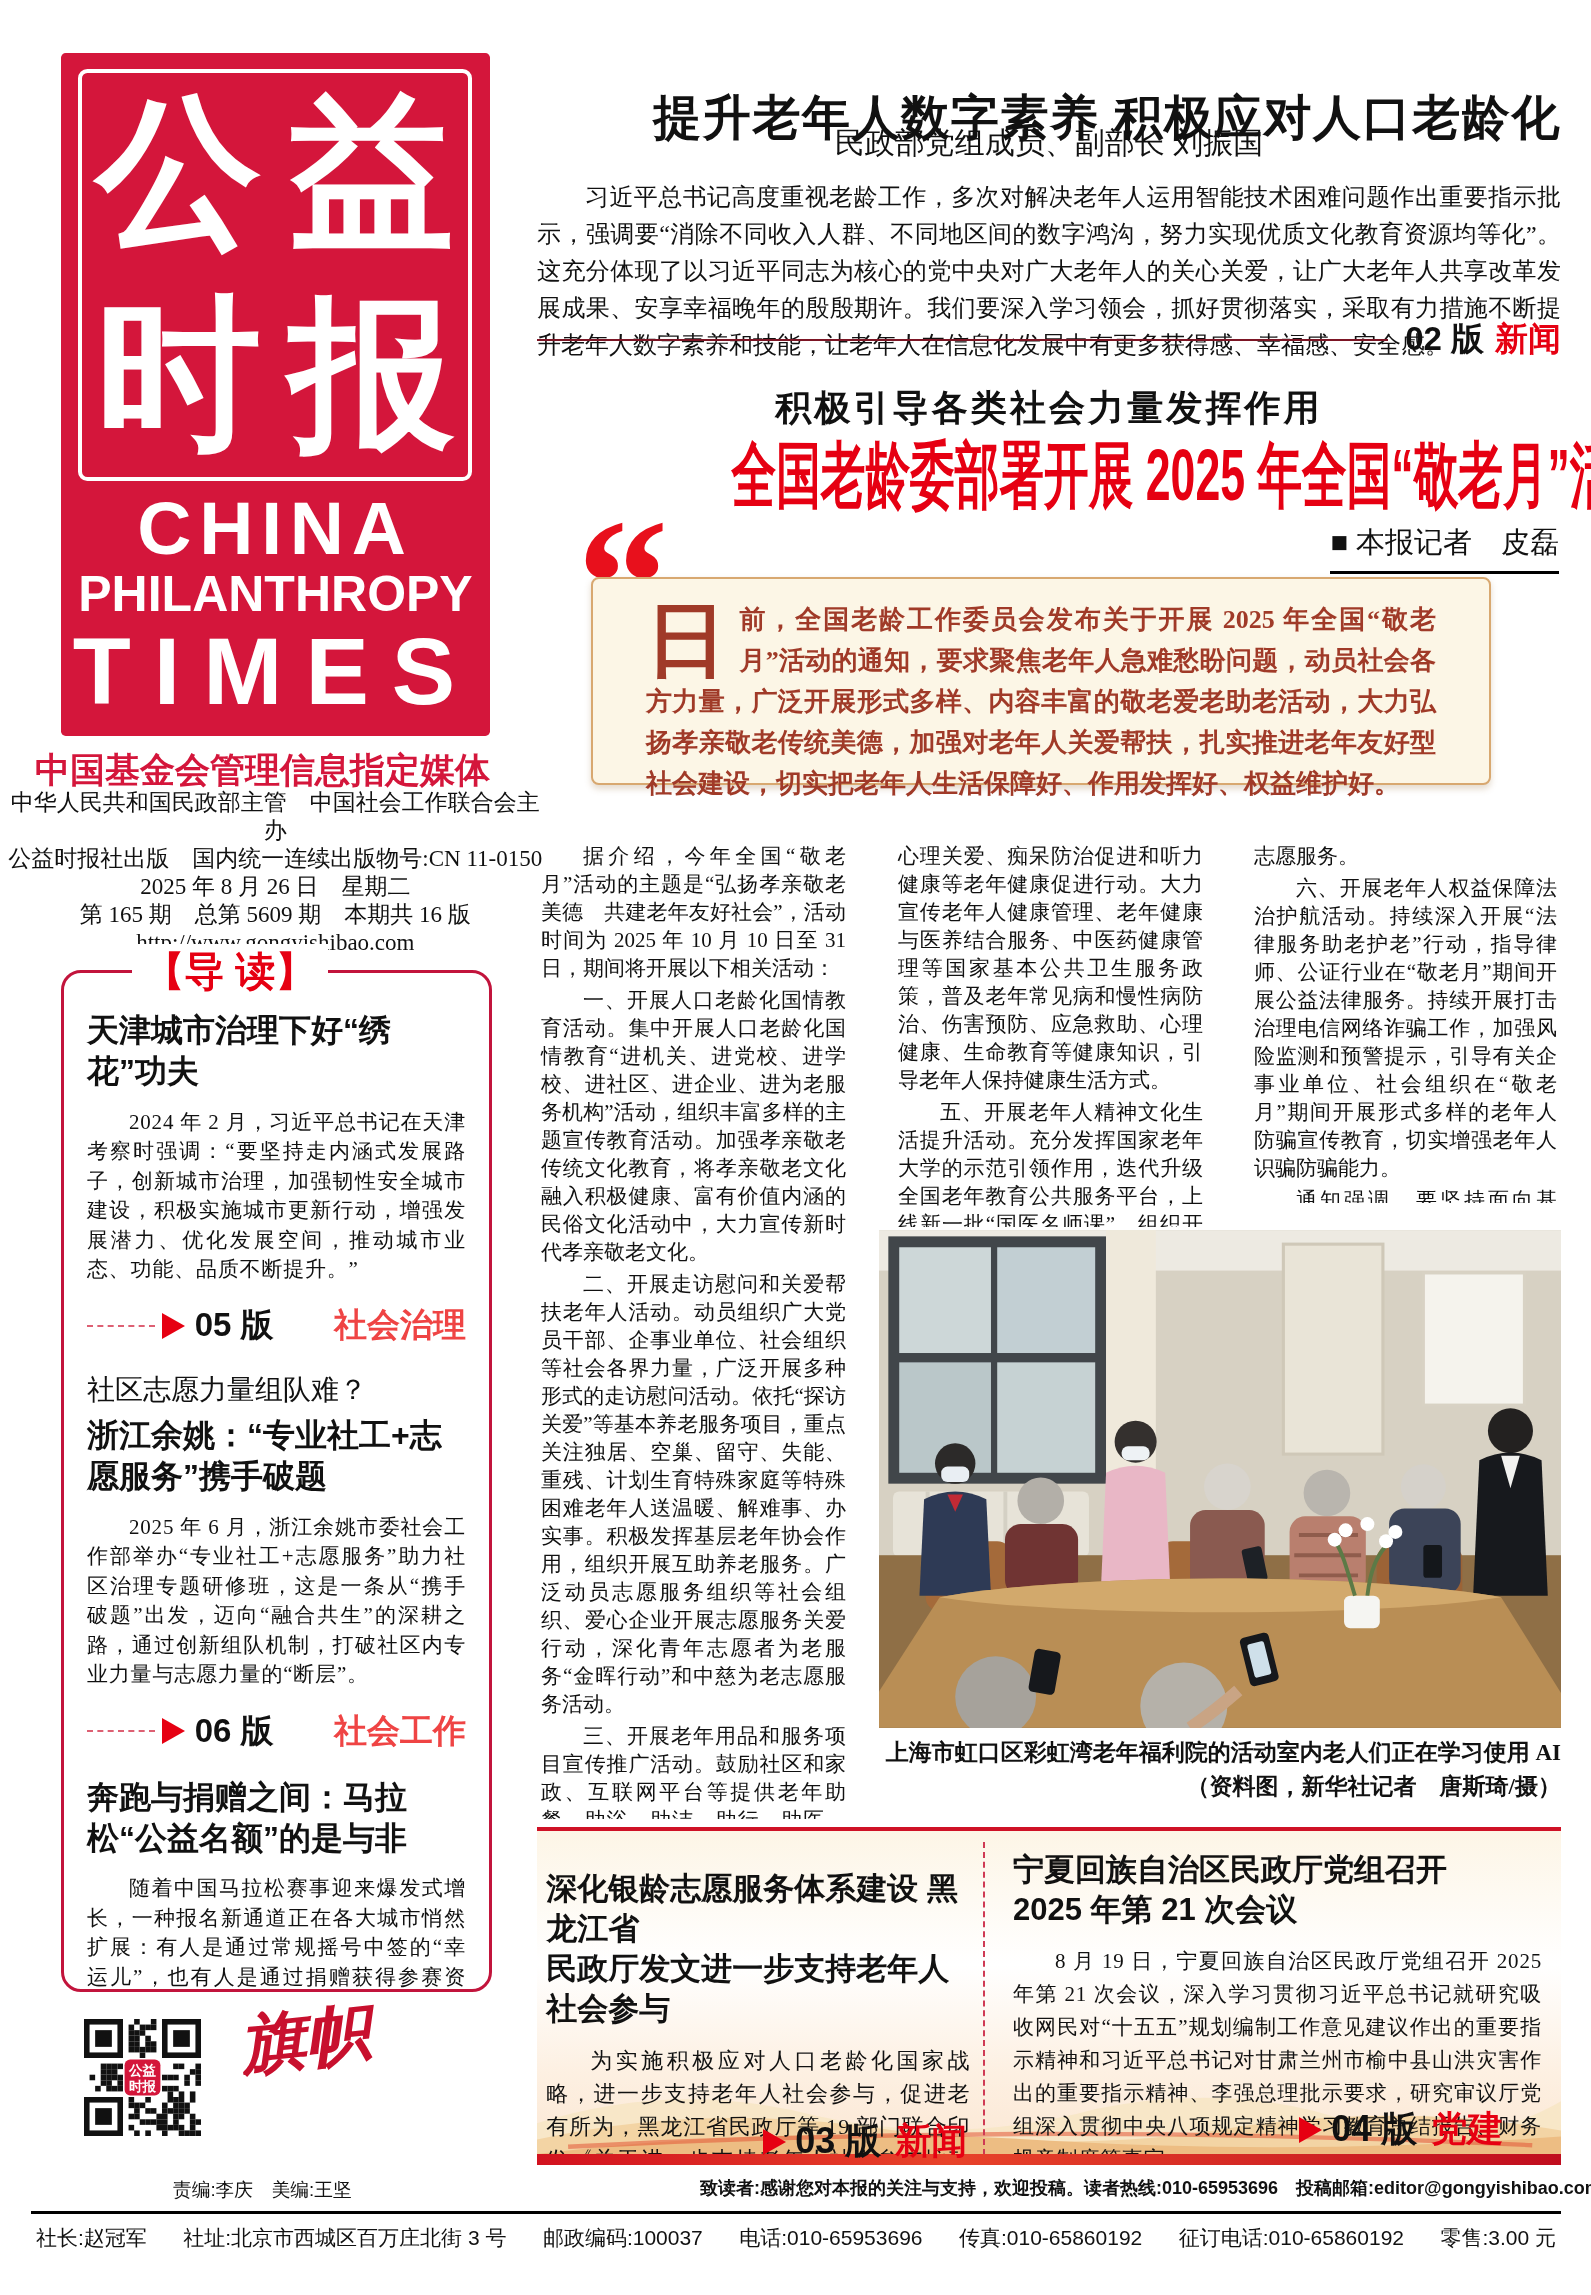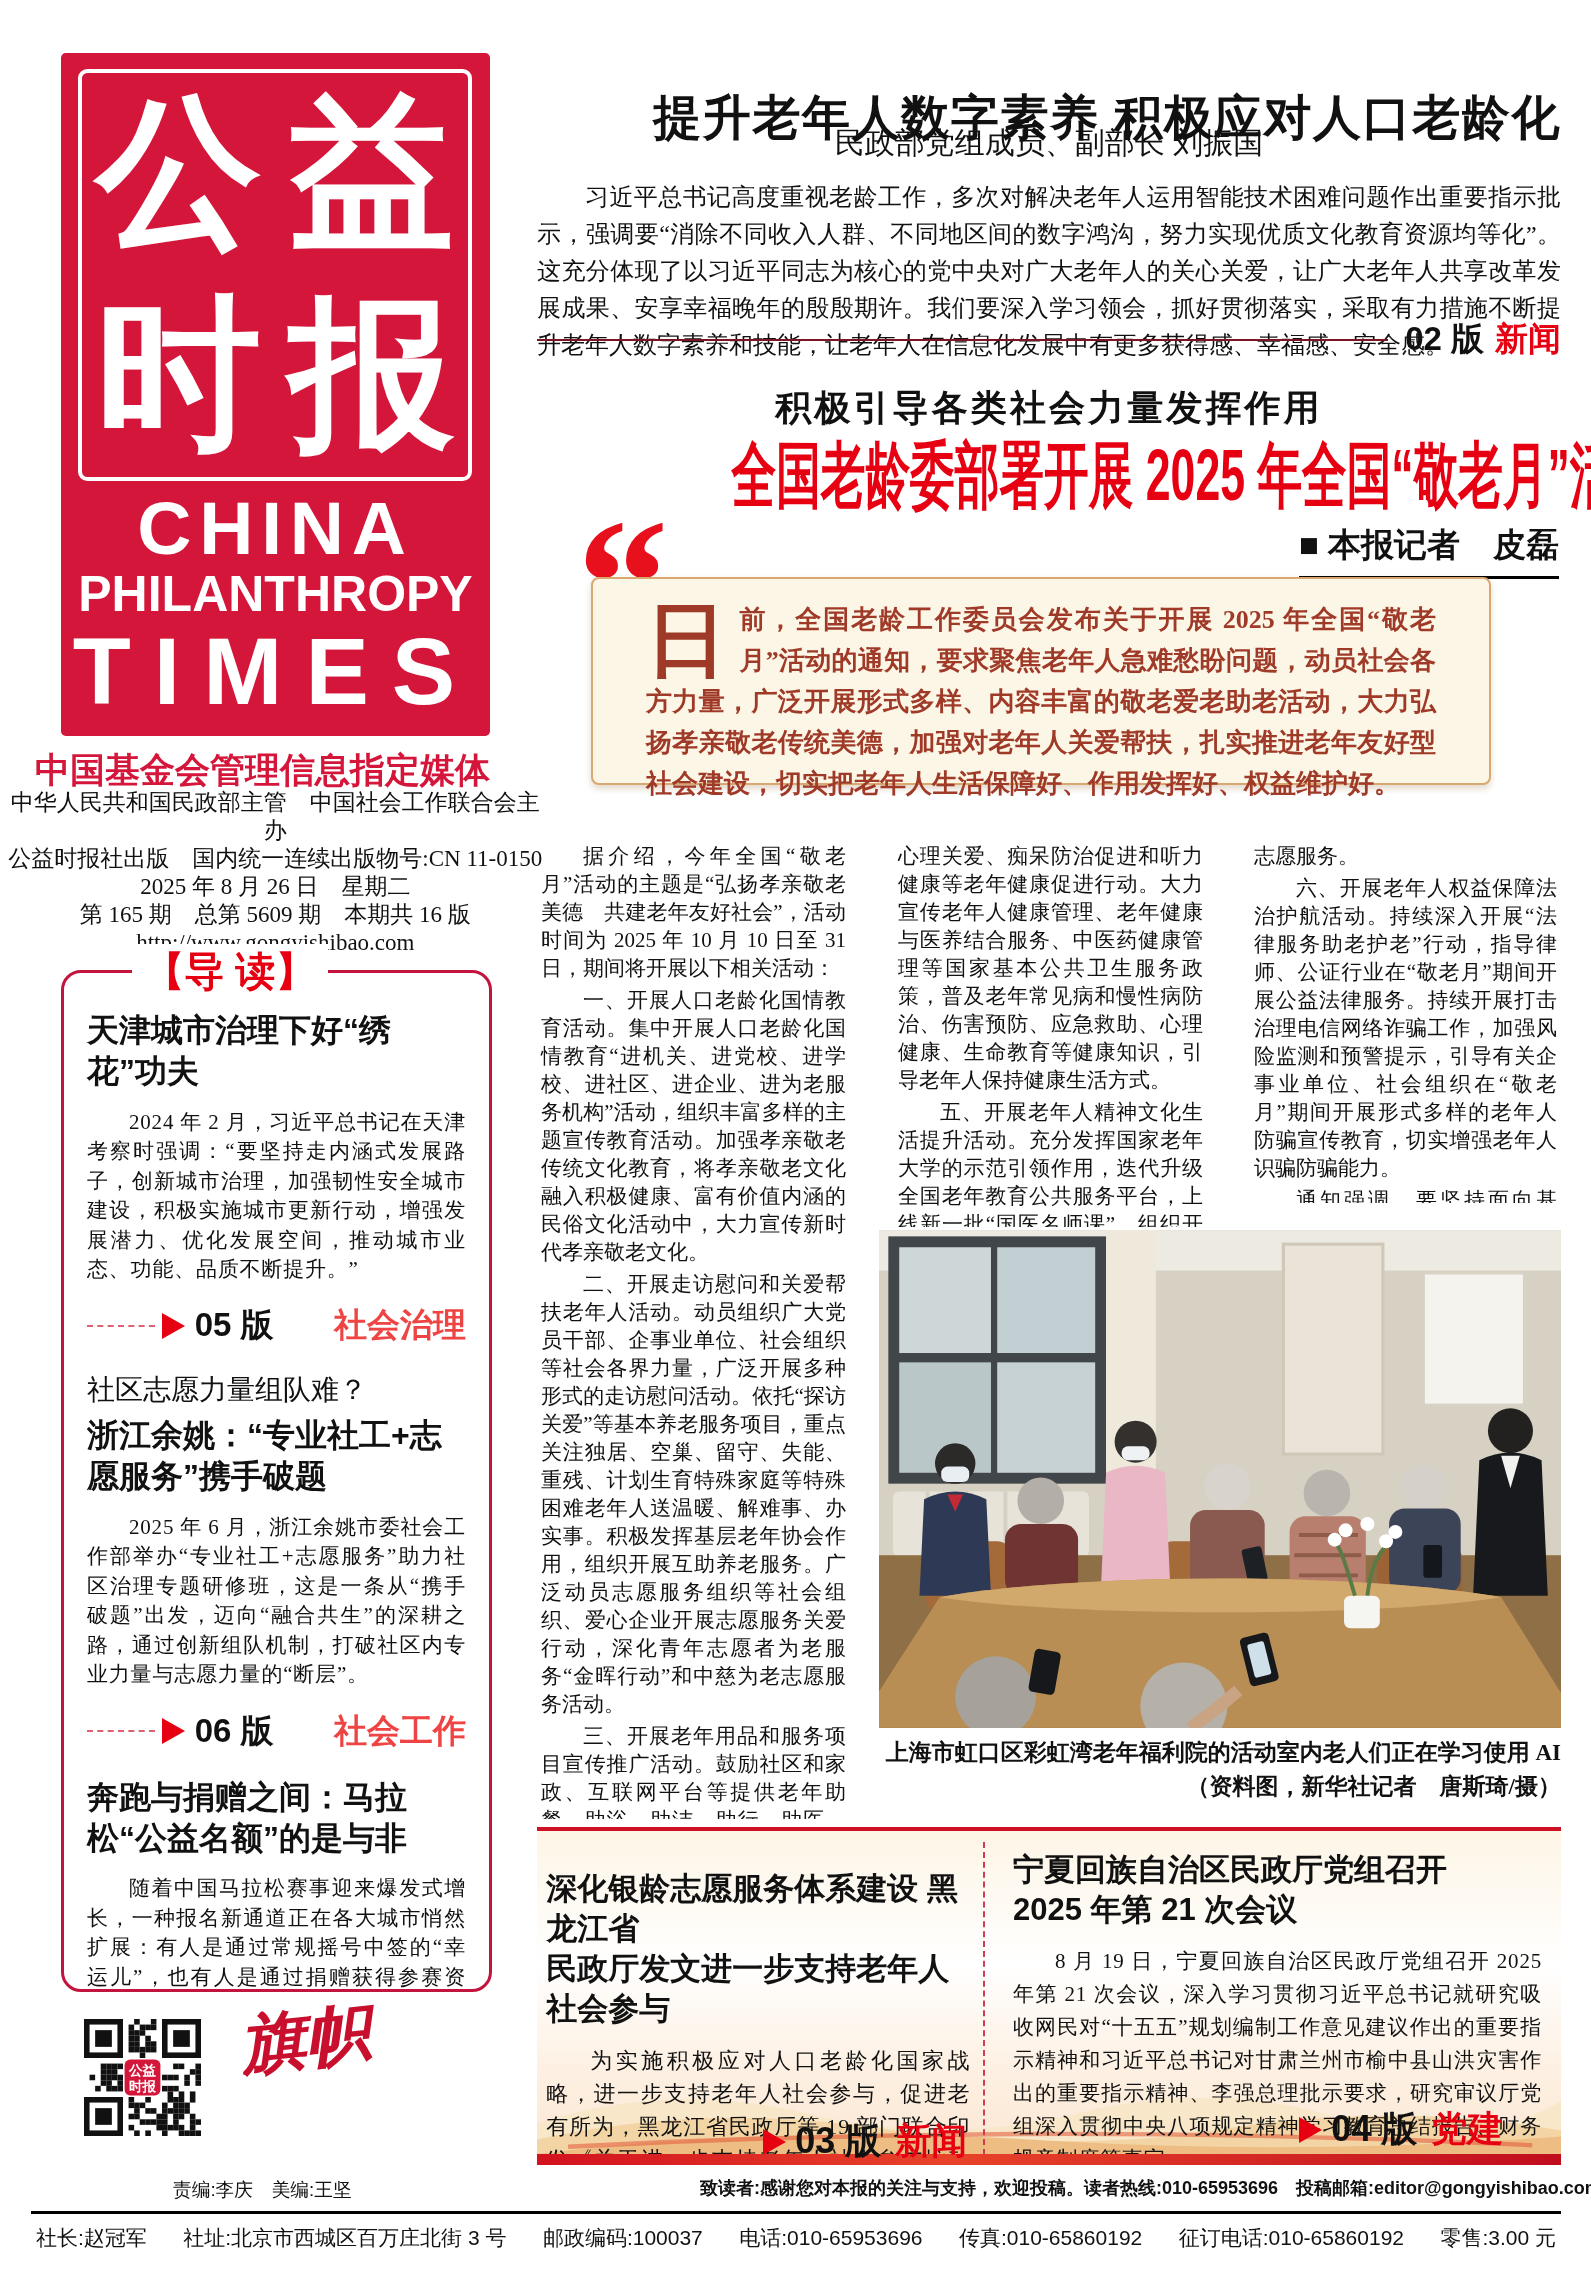--- a/index.html
+++ b/index.html
@@ -46,21 +46,21 @@
   .m-body{position:absolute;left:537px;top:179px;width:1024px;font-size:24px;line-height:37px;text-align:justify;text-indent:2em;}
   .m-ref{position:absolute;left:537px;top:317px;width:1024px;display:flex;align-items:center;}
   .m-ref-line{flex:1;border-top:2.3px solid #7c1524;margin-right:17px;}
   .m-ref-page{font-weight:700;font-size:33px;margin-right:11px;}
   .m-ref-sec{font-weight:900;font-size:33px;color:#e60012;}
 
   
   .m-kicker{position:absolute;left:537px;top:384px;width:1024px;text-align:center;font-weight:600;font-size:36px;letter-spacing:3.1px;}
   .m-head2{position:absolute;left:537px;top:428px;width:1024px;text-align:center;color:#e60012;font-weight:900;
            font-size:72px;white-space:nowrap;transform:scaleX(0.62);transform-origin:center;}
-  .m-byline{position:absolute;right:33px;top:523px;font-weight:700;font-size:33px;border-bottom:3.1px solid #000;padding-bottom:7.8px;}
+  .m-byline{position:absolute;right:33px;top:523px;font-weight:400;font-size:29px;border-bottom:3.1px solid #000;padding-bottom:7.8px;}
 
   .quote-box{position:absolute;left:591px;top:577px;width:896px;height:204px;background:#fcf6e6;
              border:2.3px solid #d8a870;border-radius:7.8px;box-shadow:0 3.1px 6.2px rgba(150,110,60,.25);}
   .quote-text{padding:20px 53px 0 53px;color:#a03a28;font-weight:600;font-size:26px;line-height:41px;text-align:justify;}
   .q-drop{float:left;font-size:81px;line-height:72px;margin:6.2px 12.4px 0 0;font-weight:700;}
   .q-mark{position:absolute;color:#e8101c;font-weight:900;font-size:183px;line-height:1;font-family:"Liberation Serif",serif;}
   .q-open{left:577px;top:491px;}
   .q-close{left:1393px;top:655px;}
   .q-open::before{content:"\201C";}
   .q-close::before{content:"\201D";}

